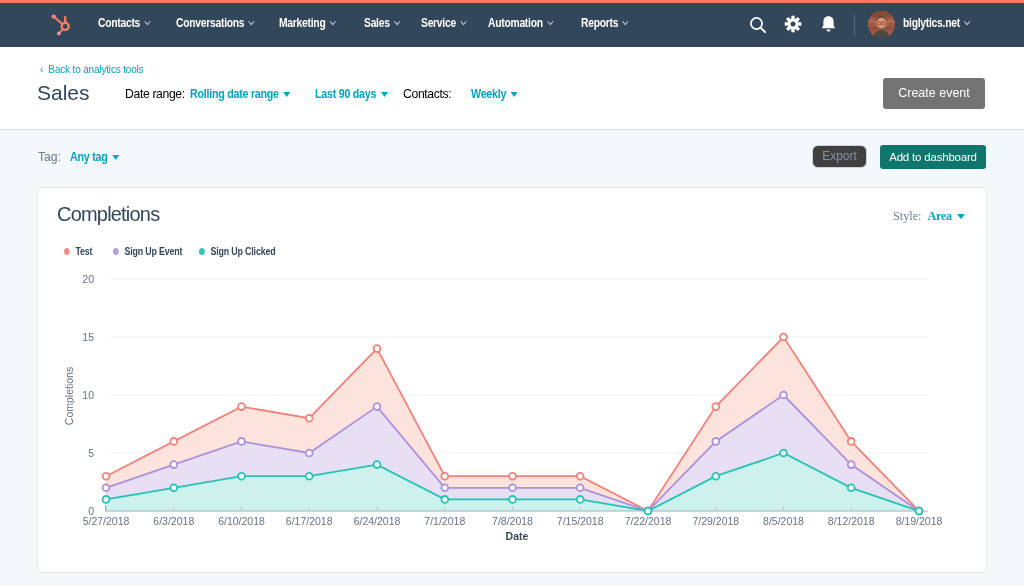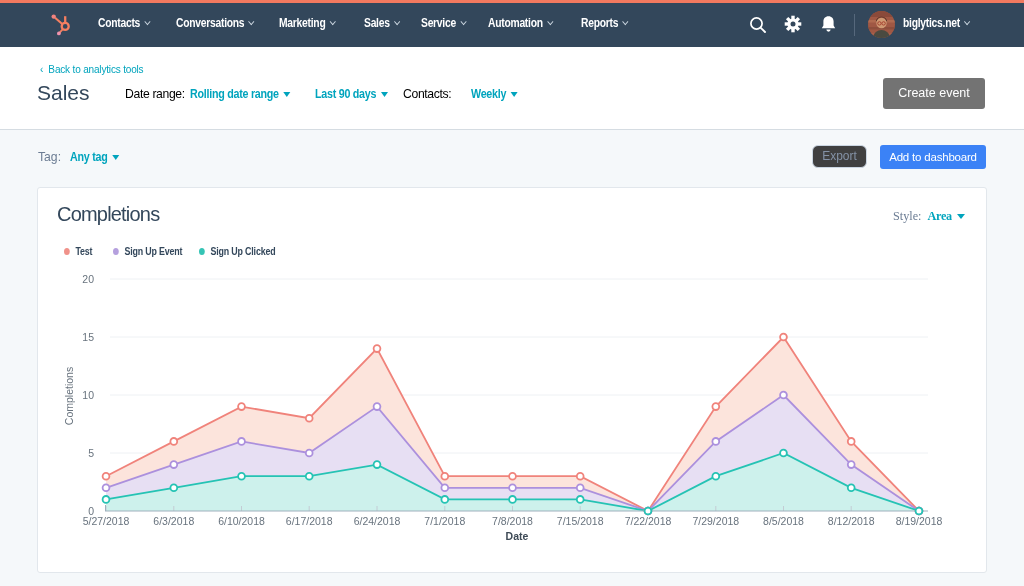--- a/index.html
+++ b/index.html
@@ -12,21 +12,21 @@
 .chev { display:inline-block; width:5px; height:5px; border-right:1.6px solid #cbd6e0; border-bottom:1.6px solid #cbd6e0; transform:rotate(45deg) translate(-2px,-2px); margin-left:6px; }
 .tri { display:inline-block; width:0; height:0; border-left:4px solid transparent; border-right:4px solid transparent; border-top:5px solid #00a4bd; margin-left:5px; vertical-align:1px; }
 #backlink { left:40px; top:63px; font-size:10.8px; color:#00a4bd; font-weight:500; letter-spacing:-0.2px; transform:scaleX(0.93); transform-origin:0 50%; }
 #events { left:37px; top:81px; font-size:21px; color:#33475b; font-weight:400; }
 .gl { top:87px; font-size:12.2px; color:#000000; letter-spacing:-0.35px; }
 .tealdd { color:#00a4bd; font-weight:600; letter-spacing:-0.3px; }
 #createbtn { left:883px; top:78px; width:102px; height:31px; background:#737373; border-radius:3px; color:#fff; font-size:12.5px; font-weight:500; text-align:center; line-height:31px; }
 #graysec { left:0; top:129px; width:1024px; height:457px; background:#f5f8fa; border-top:1px solid #d5dce2; }
 #tagrow { left:38px; top:150px; font-size:12.2px; color:#6b7c93; }
 #exportbtn { left:812px; top:145px; width:55px; height:23px; background:#404040; border:1px solid #cbd6e2; border-radius:6px; color:#8492a6; font-size:12px; text-align:center; line-height:21px; }
-#dashbtn { left:880px; top:145px; width:106px; height:24px; background:#3b82f6; border-radius:3px; color:#fff; font-size:11.5px; letter-spacing:-0.2px; text-align:center; line-height:24px; }
+#dashbtn { left:880px; top:145px; width:106px; height:24px; background:#0f766e; border-radius:3px; color:#fff; font-size:11.5px; letter-spacing:-0.2px; text-align:center; line-height:24px; }
 #card { left:37px; top:187px; width:950px; height:386px; background:#fff; border:1px solid #e2e7ec; border-radius:3px; }
 #comptitle { left:57px; top:203px; font-size:20px; color:#33475b; letter-spacing:-0.8px; }
 #stylesel { left:893px; top:209px; font-size:12.2px; color:#6b7c93;font-family:Liberation Serif, serif; }
 .legend { position:absolute; top:245px; font-size:10.8px; font-weight:700; color:#33475b; letter-spacing:-0.2px; transform:scaleX(0.82); transform-origin:0 50%; white-space:nowrap; }
 .dot { display:inline-block; width:7px; height:7px; border-radius:50%; margin-right:7px; vertical-align:0.5px; }
 .navicon { position:absolute; }
 </style>
 </head>
 <body>
 <div class="abs" id="strip"></div>

